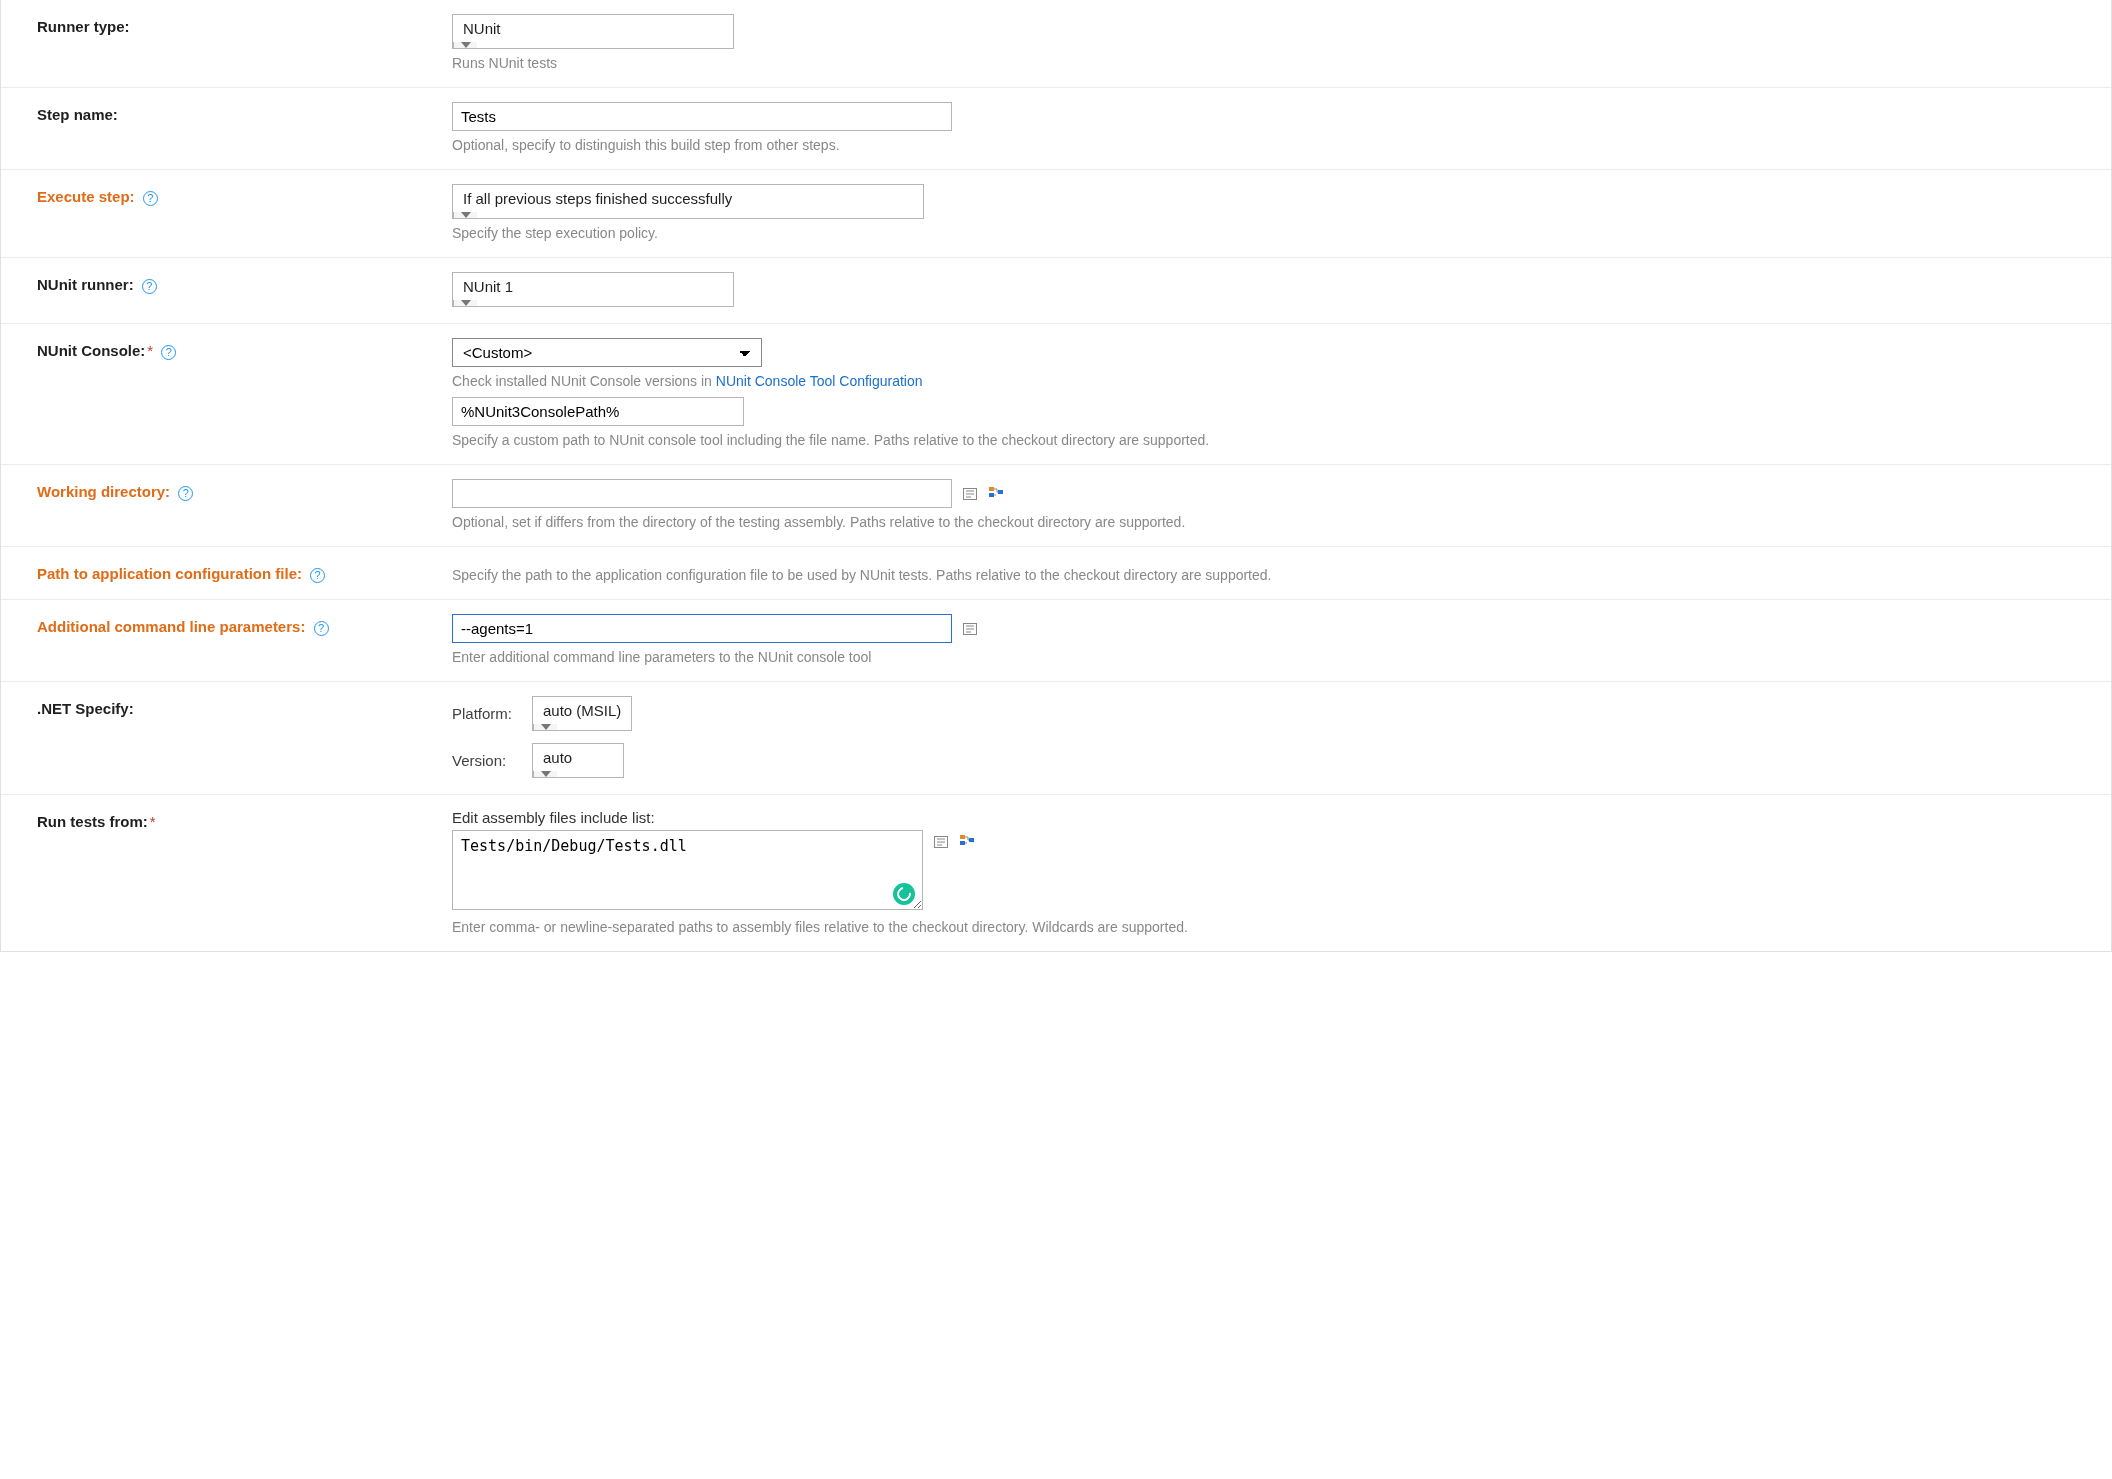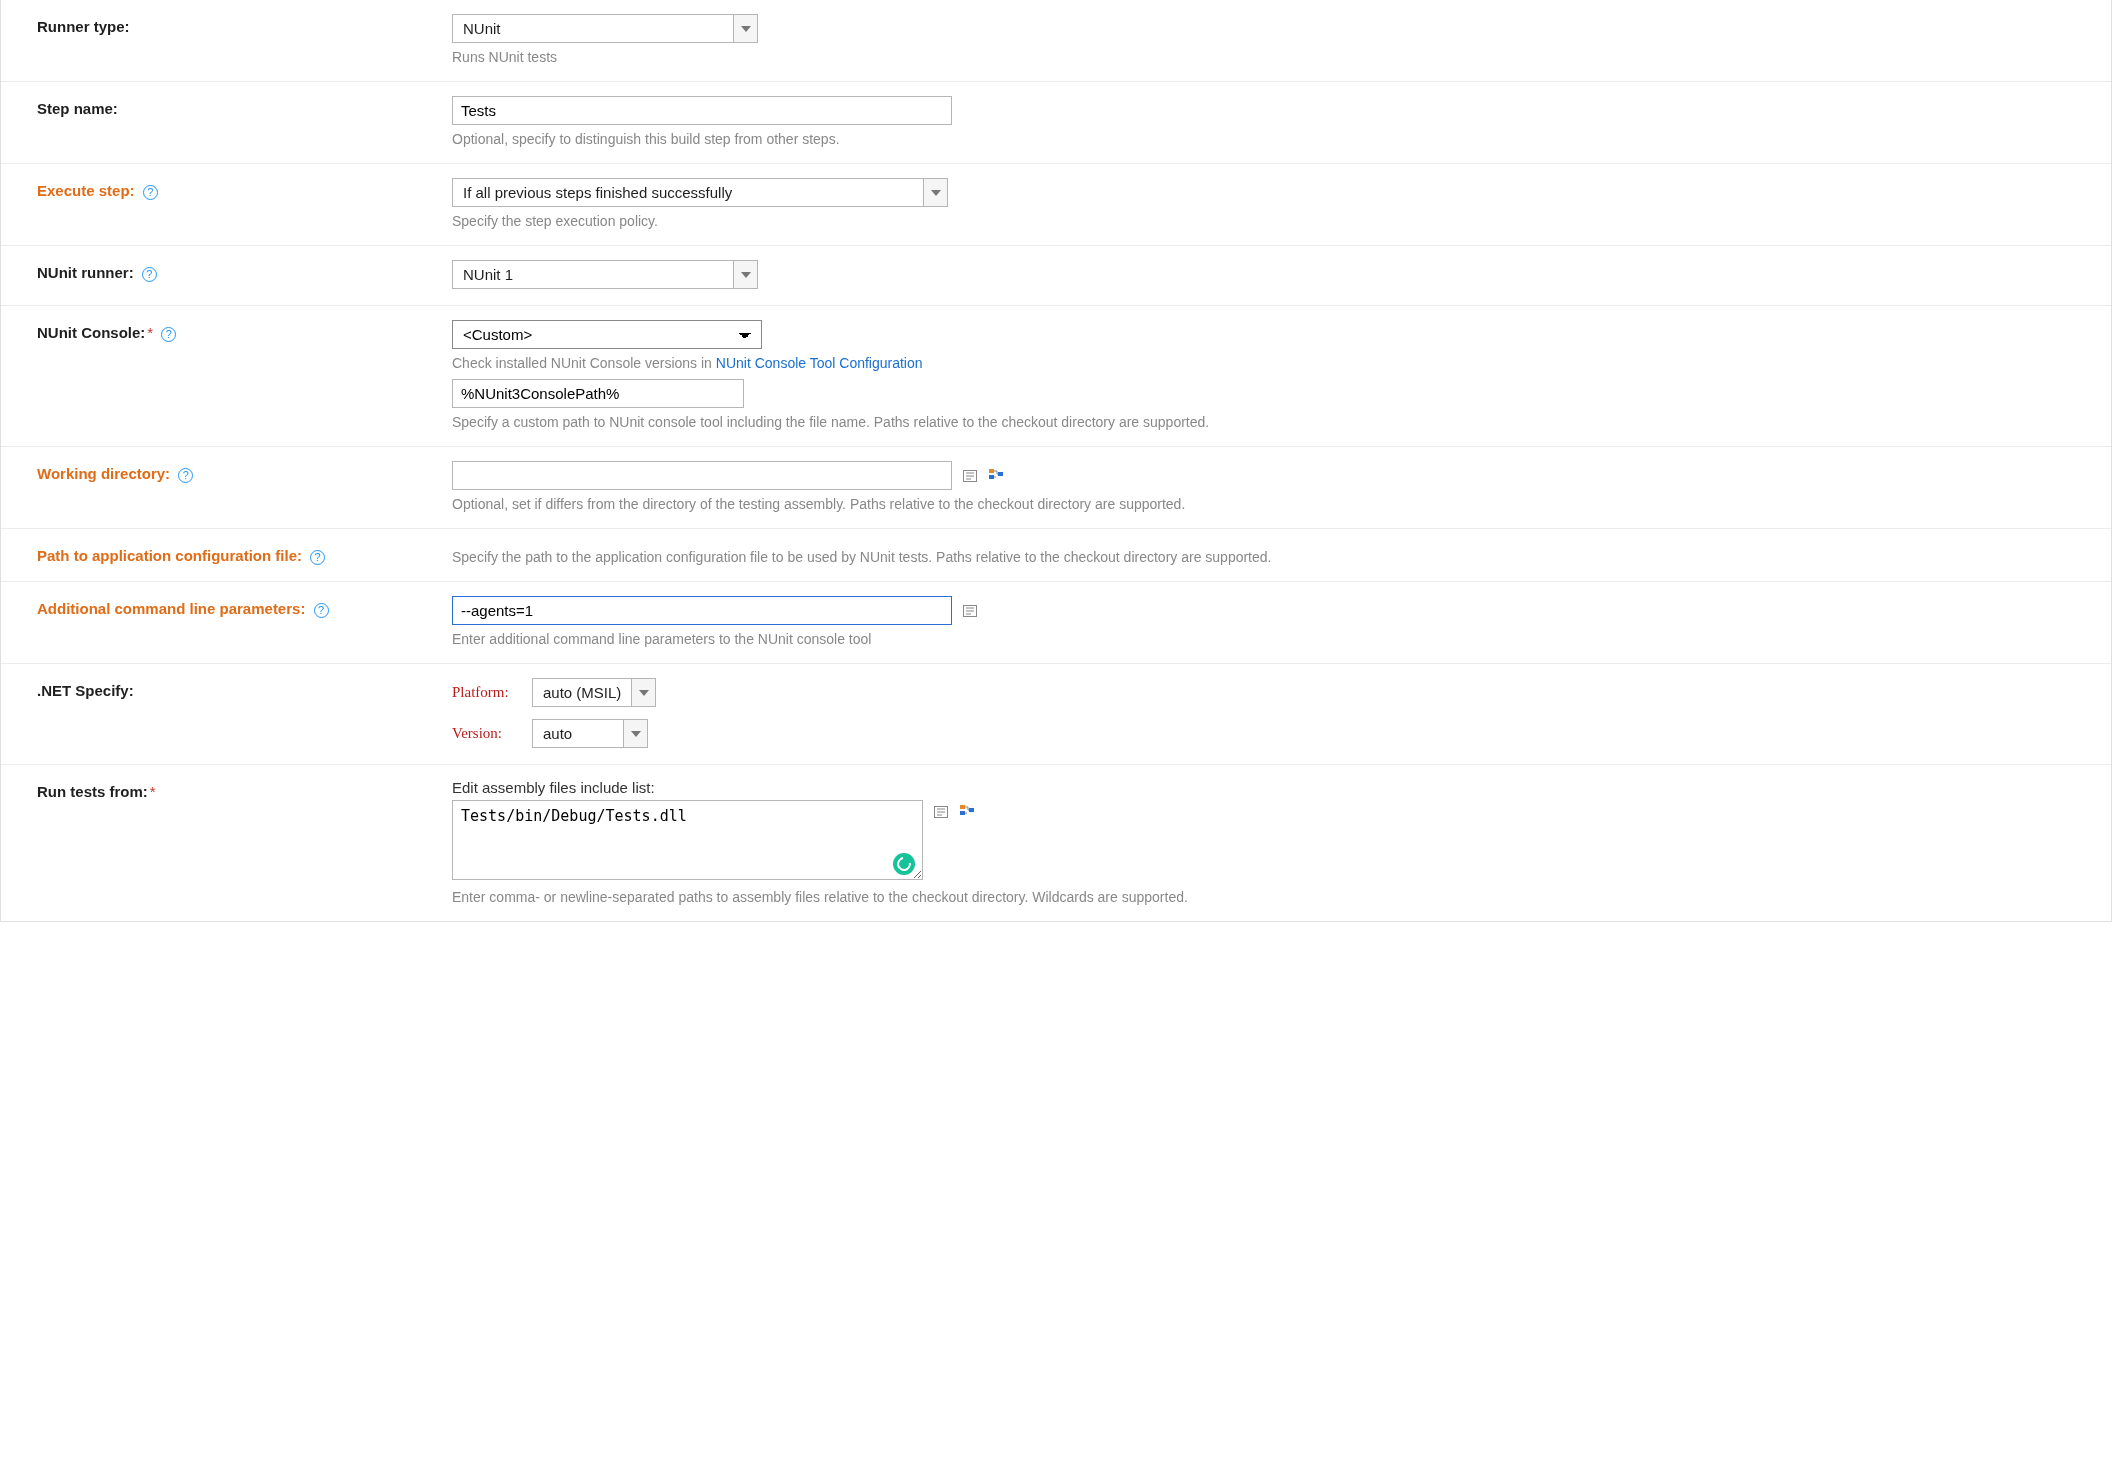--- a/index.html
+++ b/index.html
@@ -63,20 +63,21 @@
     vertical-align: middle;
     margin-left: 4px;
     cursor: pointer;
     font-weight: 400;
   }
   .input-col { flex: 1; }
   .select-wrap {
     display: inline-flex;
     align-items: stretch;
     border: 1px solid #b5b5b5;
+    flex-direction: column;
   }
   .select-wrap select, .select-wrap .select-display {
     border: none;
     padding: 5px 10px;
     font-size: 15px;
     background: #fff;
     min-width: 280px;
     outline: none;
     appearance: none;
   }
@@ -131,21 +132,21 @@
     margin-top: 6px;
   }
   .hint a { color: #1a6fd1; text-decoration: none; }
   .sub-label {
     color: #333;
     font-size: 15px;
     margin-bottom: 4px;
   }
   .runtime-row { display:flex; align-items:center; margin-bottom: 12px;}
   .runtime-row:last-child { margin-bottom:0;}
-  .runtime-label { width: 80px; font-size:15px; color:#b91c1c;font-family:Liberation Serif, serif;}
+  .runtime-label { width: 80px; font-size:15px; color:#404040;}
   .action-icon {
     display: inline-block;
     width: 16px; height: 16px;
     margin-left: 10px;
     vertical-align: middle;
     cursor: pointer;
   }
   .action-icon svg { width:16px; height:16px; }
   .input-with-icons { display:flex; align-items:center; }
   .grammarly {

